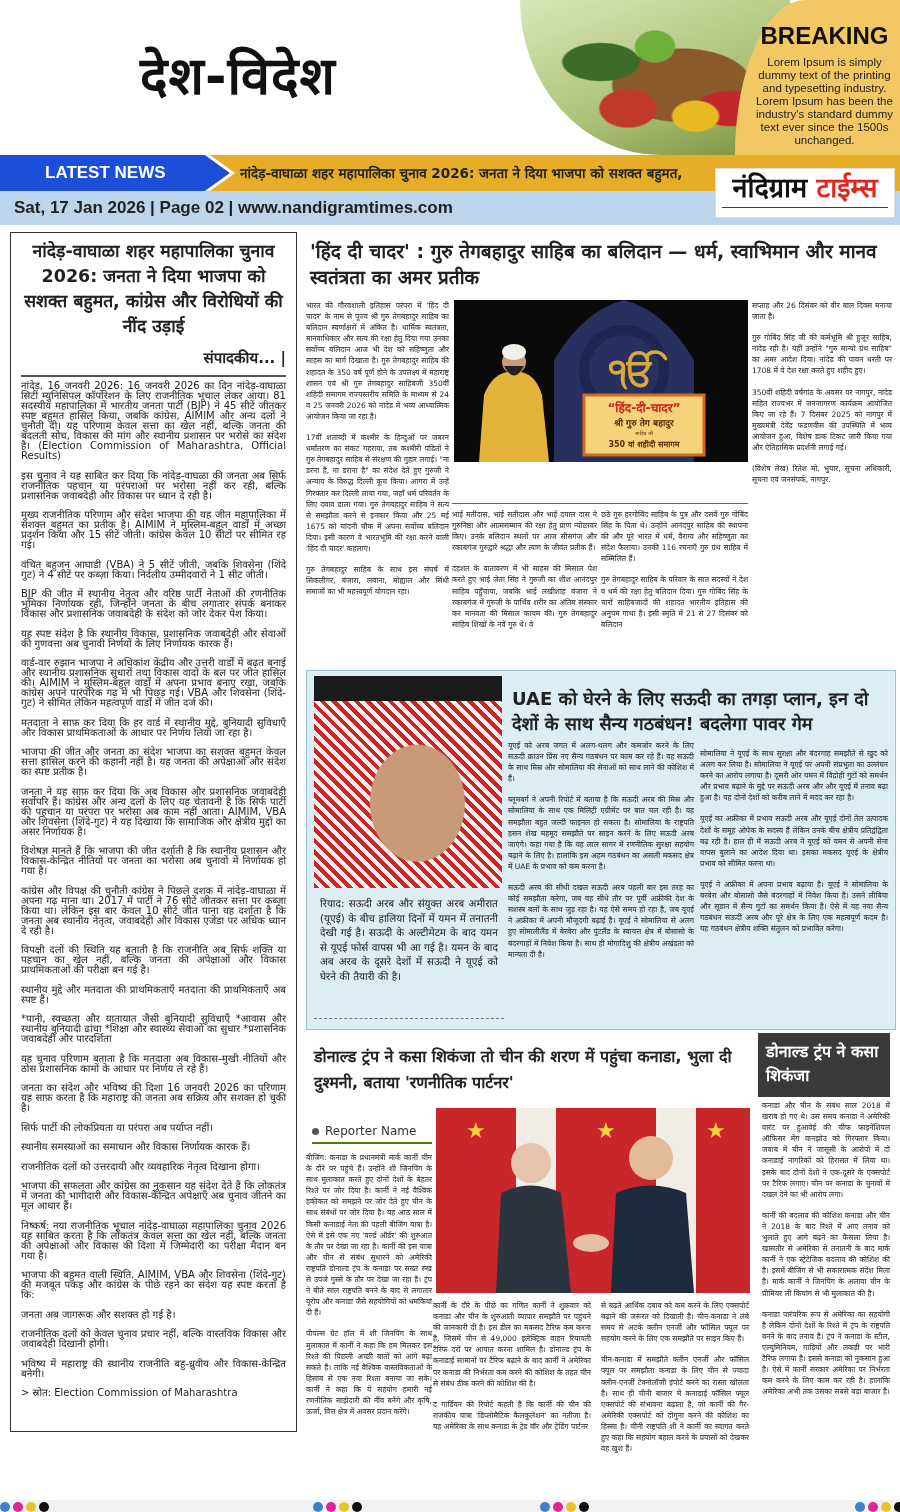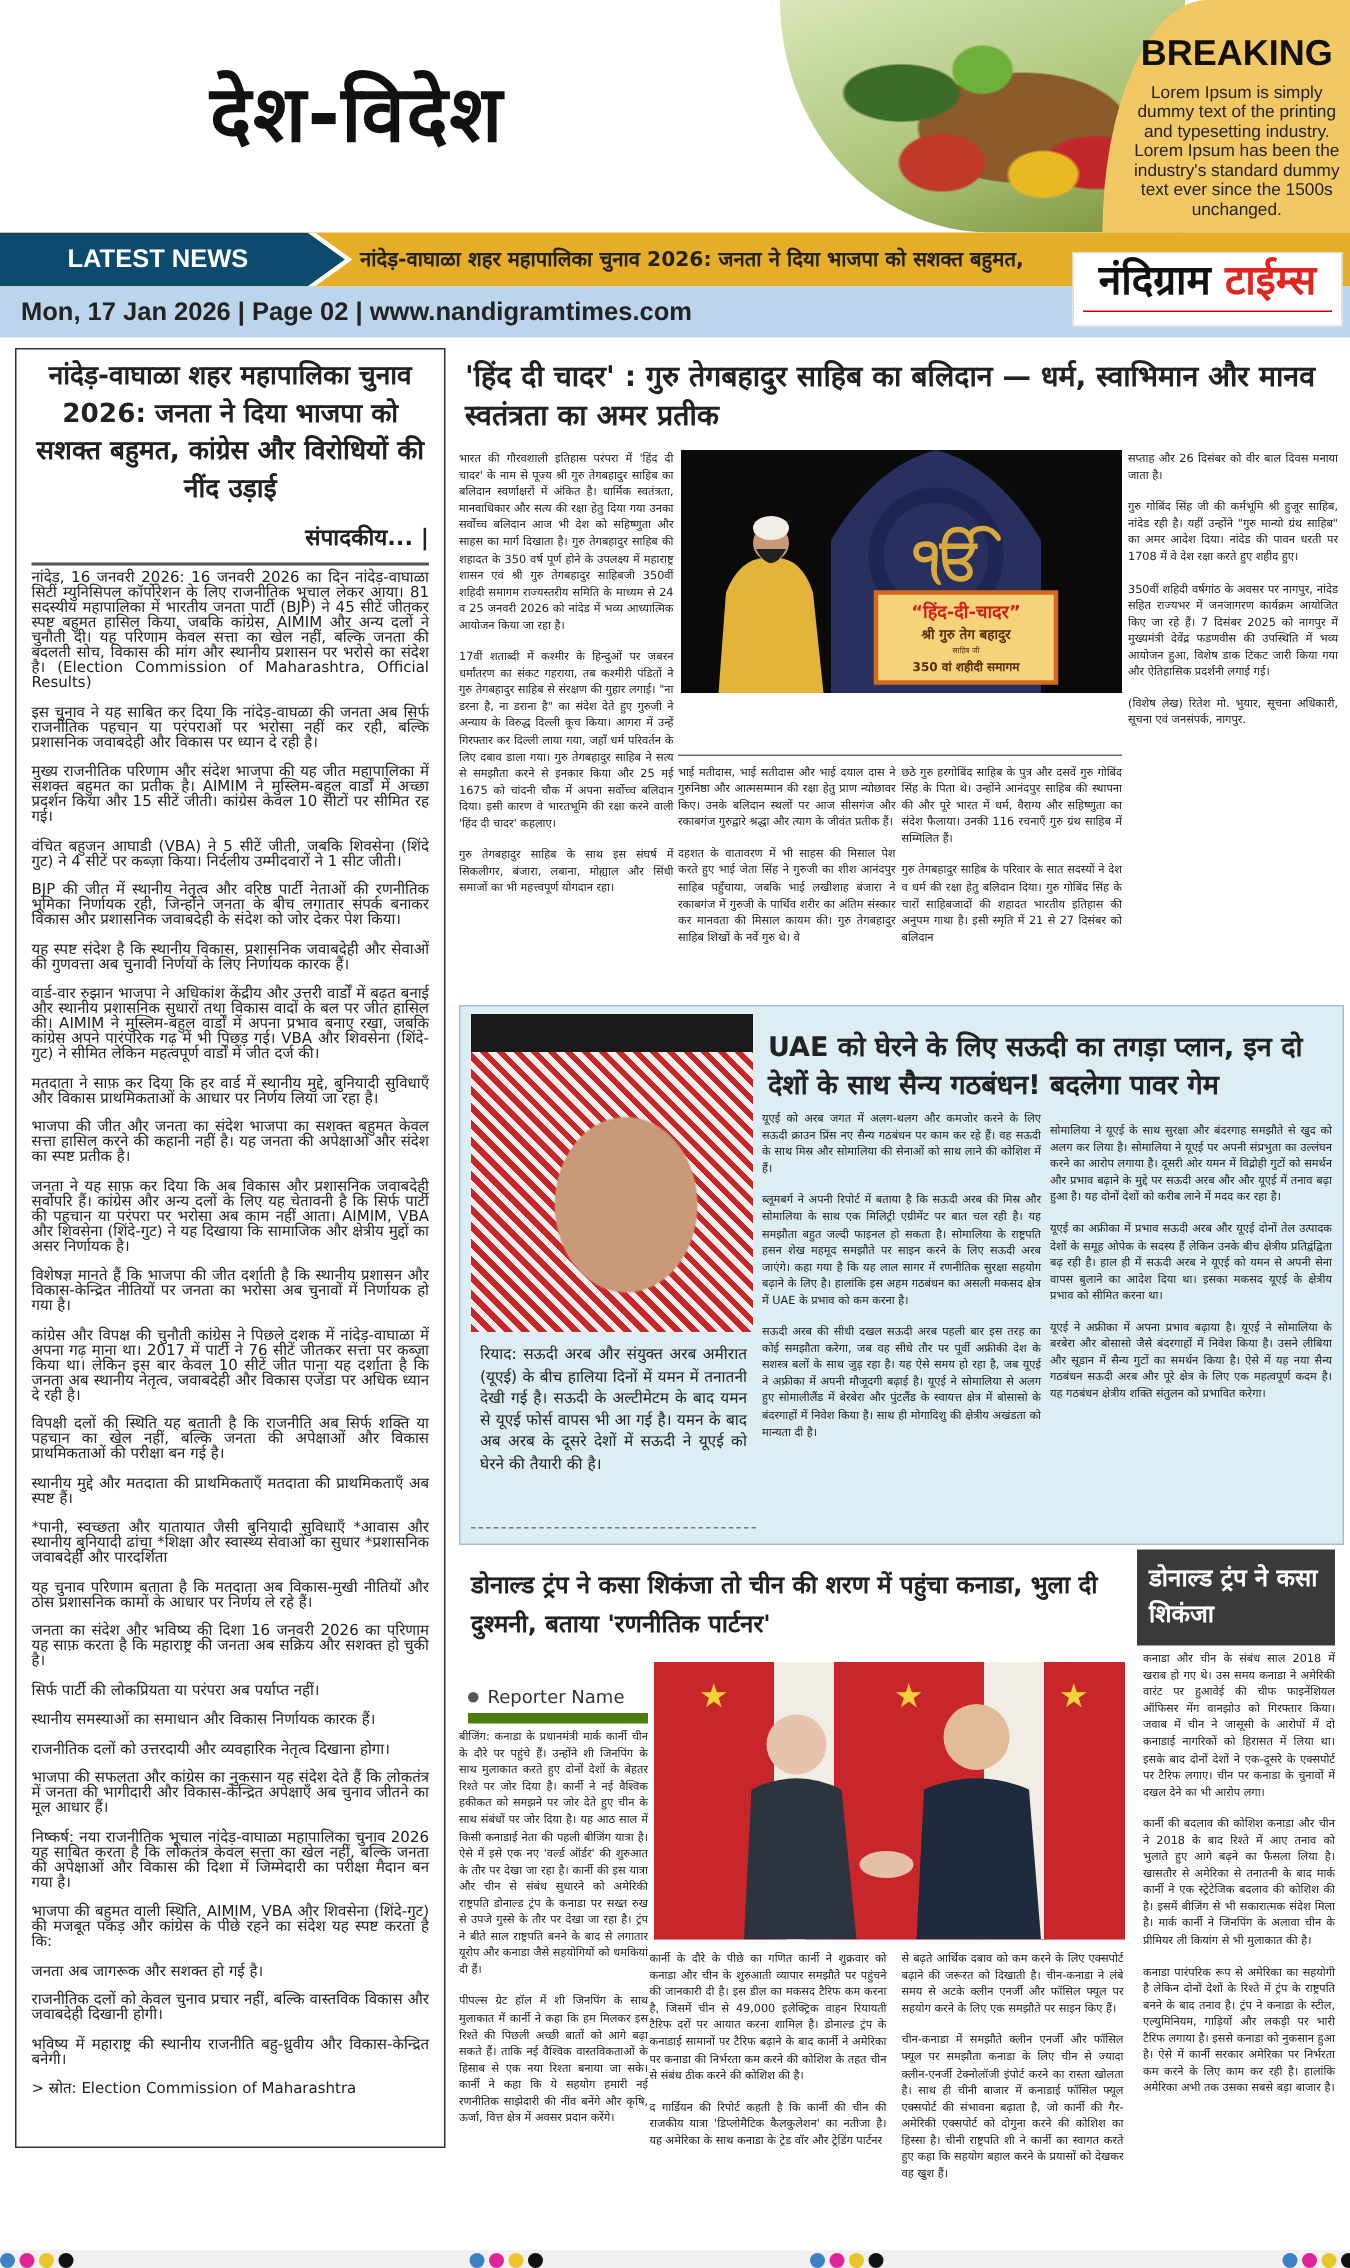--- a/index.html
+++ b/index.html
@@ -7,21 +7,21 @@
 .abs{position:absolute}
 
 #masthead{left:0;top:0;width:900px;height:155px;background:#fff}
 #section-title{left:140px;top:38px;font-size:52px;font-weight:bold;color:#111;letter-spacing:1px}
 #veg-img{left:520px;top:0;width:270px;height:155px;background:radial-gradient(ellipse at 40% 70%,#c0392b 0 12%,transparent 13%),radial-gradient(ellipse at 65% 75%,#e8b923 0 9%,transparent 10%),radial-gradient(ellipse at 78% 70%,#c0282b 0 11%,transparent 12%),radial-gradient(ellipse at 30% 40%,#3d6b2a 0 14%,transparent 15%),radial-gradient(ellipse at 50% 30%,#6fb03a 0 10%,transparent 11%),radial-gradient(ellipse at 60% 55%,#8a5a2b 0 30%,transparent 31%),linear-gradient(160deg,#d9e7b8,#a9c074 60%,#7a8f3a);border-radius:0 0 0 140px / 0 0 0 155px}
 #breaking-box{left:735px;top:0;width:165px;height:155px;background:#f2c865;padding:22px 6px 0 6px;text-align:center;border-radius:70px 0 0 0 / 155px 0 0 0}
 #breaking-title{font-family:"Liberation Sans",sans-serif;font-size:24px;font-weight:bold;color:#111;display:block;margin-left:14px}
 #breaking-text{font-family:"Liberation Sans",sans-serif;font-size:11.5px;line-height:13px;color:#222;display:block;margin-top:6px;margin-left:14px}
 
 #ticker{left:0;top:155px;width:900px;height:36px;background:#e6ad28}
-#latest-label{left:0;top:155px;width:230px;height:36px;background:#0c4a6e;clip-path:polygon(0 0,205px 0,230px 18px,205px 36px,0 36px);color:#fff;font-family:"Liberation Sans",sans-serif;font-weight:bold;font-size:17px;line-height:36px;padding-left:45px}
+#latest-label{left:0;top:155px;width:230px;height:36px;background:#1d4ed8;clip-path:polygon(0 0,205px 0,230px 18px,205px 36px,0 36px);color:#fff;font-family:"Liberation Sans",sans-serif;font-weight:bold;font-size:17px;line-height:36px;padding-left:45px}
 #latest-chevron{left:205px;top:155px;width:30px;height:36px;background:#fff;clip-path:polygon(0 0,5px 0,30px 18px,5px 36px,0 36px,25px 18px)}
 #ticker-text{left:240px;top:155px;line-height:36px;font-size:13.5px;font-weight:bold;color:#222;white-space:nowrap}
 
 #date-bar{left:0;top:191px;width:900px;height:34px;background:#bcd4ec}
 #date-text{left:14px;top:191px;line-height:34px;font-family:"Liberation Sans",sans-serif;font-weight:bold;font-size:17px;color:#222}
 #logo{left:715px;top:168px;width:180px;height:50px;background:#fff;border:1px solid #ddd;text-align:center}
 #logo-text{font-size:27px;font-weight:bold;line-height:38px;display:block}
 #logo-a{color:#111}#logo-b{color:#e0261f}
 #logo-sub{display:block;font-size:4px;color:#555;border-top:1px solid #c00;margin:0 6px}
 
@@ -45,21 +45,21 @@
 #saudi-box{left:306px;top:670px;width:590px;height:360px;background:#dcedf3;border:1px solid #9cc3d5}
 #saudi-img{left:314px;top:676px;width:188px;height:212px;background:linear-gradient(180deg,#1a1a1a 0 12%,transparent 12%),radial-gradient(ellipse at 55% 60%,#c99a7a 0 32%,transparent 33%),repeating-linear-gradient(45deg,#c62828 0 4px,#f4eded 4px 8px)}
 #saudi-cap{left:320px;top:896px;width:178px;font-size:10.3px;line-height:14.5px;color:#222;text-align:justify}
 #saudi-dash{left:314px;top:1018px;width:190px;border-top:1.5px dashed #777}
 #saudi-head{left:512px;top:686px;width:380px;font-size:18px;line-height:25px;font-weight:bold;color:#222}
 #saudi-c1{left:508px;top:740px;width:186px}
 #saudi-c2{left:700px;top:748px;width:188px}
 
 #trump-head{left:314px;top:1044px;width:440px;font-size:16px;line-height:26px;font-weight:bold;color:#222}
 #trump-side{left:758px;top:1033px;width:132px;height:64px;background:#3a3a3a;color:#fff;font-size:16px;font-weight:bold;line-height:24px;padding:7px 8px}
-#reporter{left:312px;top:1124px;width:120px;font-size:12px;color:#333;border-bottom:7px solid #4d7c0f;padding-bottom:4px}
+#reporter{left:312px;top:1124px;width:120px;font-size:12px;color:#333;border-bottom:2px solid #4d7c0f;padding-bottom:4px}
 #reporter-dot{display:inline-block;width:7px;height:7px;background:#555;border-radius:50%;margin-right:6px;vertical-align:middle}
 #trump-img{left:436px;top:1108px;width:314px;height:185px;background:linear-gradient(90deg,#b7201f 0 28%,#e8dcc9 28% 32%,#c9262a 32% 100%);overflow:hidden}
 #trump-c1{left:306px;top:1152px;width:126px}
 #trump-c2{left:433px;top:1300px;width:158px}
 #trump-c3{left:601px;top:1300px;width:148px}
 #trump-c4{left:762px;top:1100px;width:128px}
 
 #footer{left:0;top:1500px;width:900px;height:12px;background:#f1f1f1}
 .dots{position:absolute;top:1502px;display:flex;gap:3px}
 .dot{width:10px;height:10px;border-radius:50%}
@@ -74,21 +74,21 @@
   <span id="breaking-title">BREAKING</span>
   <span id="breaking-text">Lorem Ipsum is simply dummy text of the printing and typesetting industry. Lorem Ipsum has been the industry's standard dummy text ever since the 1500s unchanged.</span>
 </div>
 
 <div id="ticker" class="abs"></div>
 <div id="latest-label" class="abs">LATEST NEWS</div>
 <div id="latest-chevron" class="abs"></div>
 <div id="ticker-text" class="abs">नांदेड़-वाघाळा शहर महापालिका चुनाव 2026: जनता ने दिया भाजपा को सशक्त बहुमत,</div>
 
 <div id="date-bar" class="abs"></div>
-<div id="date-text" class="abs">Mon, 17 Jan 2026 | Page 02 | www.nandigramtimes.com</div>
+<div id="date-text" class="abs">Sat, 17 Jan 2026 | Page 02 | www.nandigramtimes.com</div>
 <div id="logo" class="abs">
   <span id="logo-text"><span id="logo-a">नंदिग्राम</span> <span id="logo-b">टाईम्स</span></span>
   <span id="logo-sub"></span>
 </div>
 
 <div id="left-box" class="abs">
   <div id="left-head">नांदेड़-वाघाळा शहर महापालिका चुनाव 2026: जनता ने दिया भाजपा को सशक्त बहुमत, कांग्रेस और विरोधियों की नींद उड़ाई</div>
   <div id="left-sub">संपादकीय... |</div>
   <div id="left-rule"></div>
   <div id="left-body">

